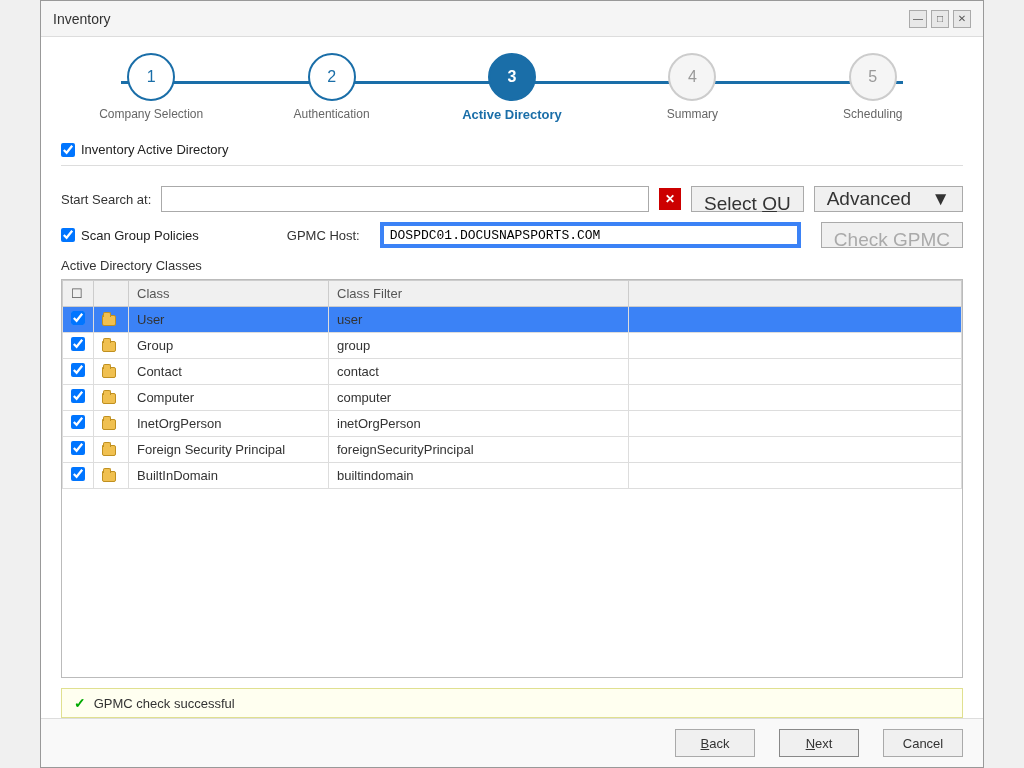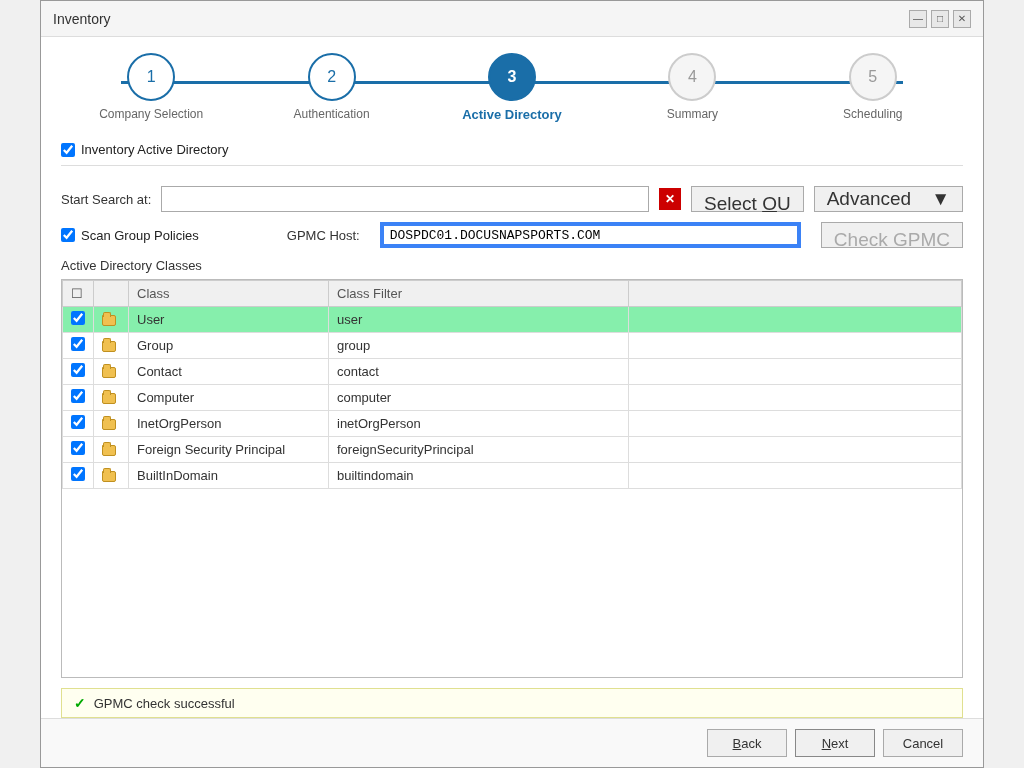--- a/index.html
+++ b/index.html
@@ -227,21 +227,21 @@
       text-align: left;
       font-weight: normal;
       color: #555;
     }
     .ad-table td {
       border: 1px solid #ddd;
       padding: 4px 8px;
       color: #333;
     }
     .ad-table tr.selected td {
-      background: #86efac;
+      background: #3b82f6;
       margin-top: 41px;
     }
     .row-check {
       width: 14px;
       height: 14px;
     }
     .folder-icon {
       display: inline-block;
       width: 14px;
       height: 11px;
@@ -291,21 +291,21 @@
       padding: 10px 20px;
       border-top: 1px solid #ddd;
       background: #f9f9f9;
     }
     .footer-status {
       flex: 1;
       margin-right: 20px;
     }
     .footer-buttons {
       display: flex;
-      gap: 8px;
+      gap: 24px;
     }
     .footer-btn {
       height: 28px;
       min-width: 80px;
       padding: 0 16px;
       border: 1px solid #aaa;
       background: #f0f0f0;
       cursor: pointer;
       font-size: 13px;
       color: #333;

